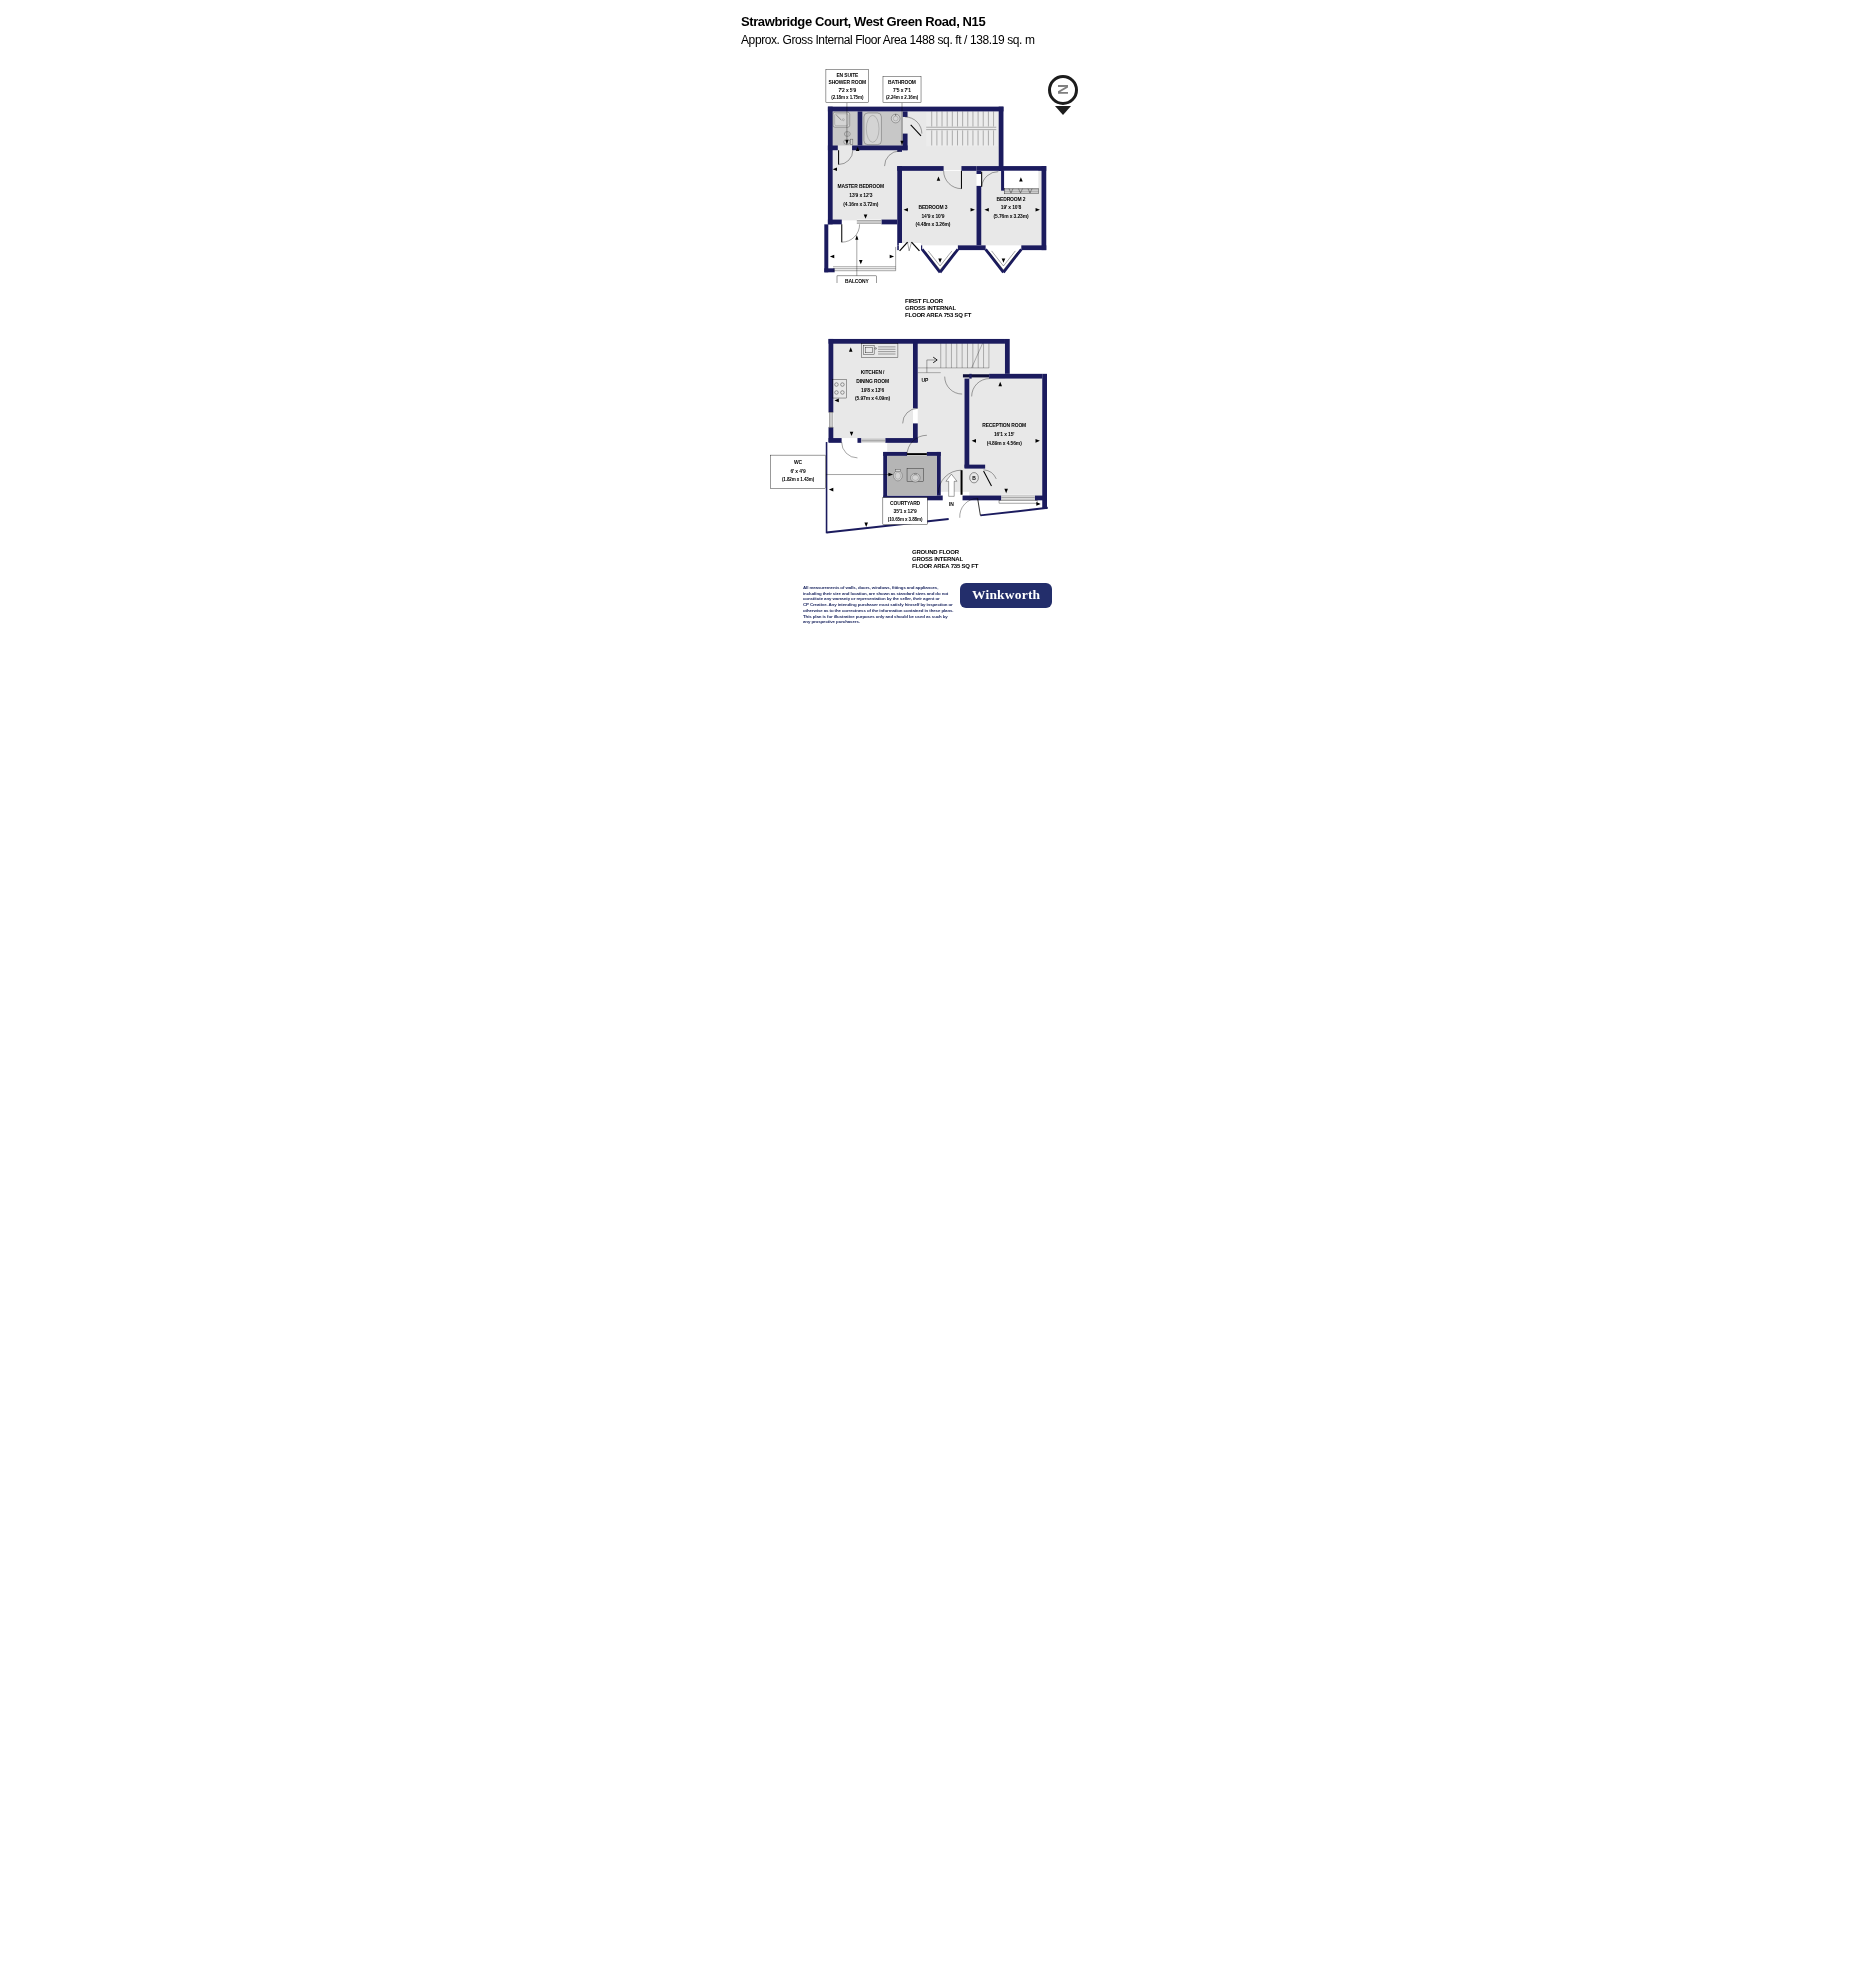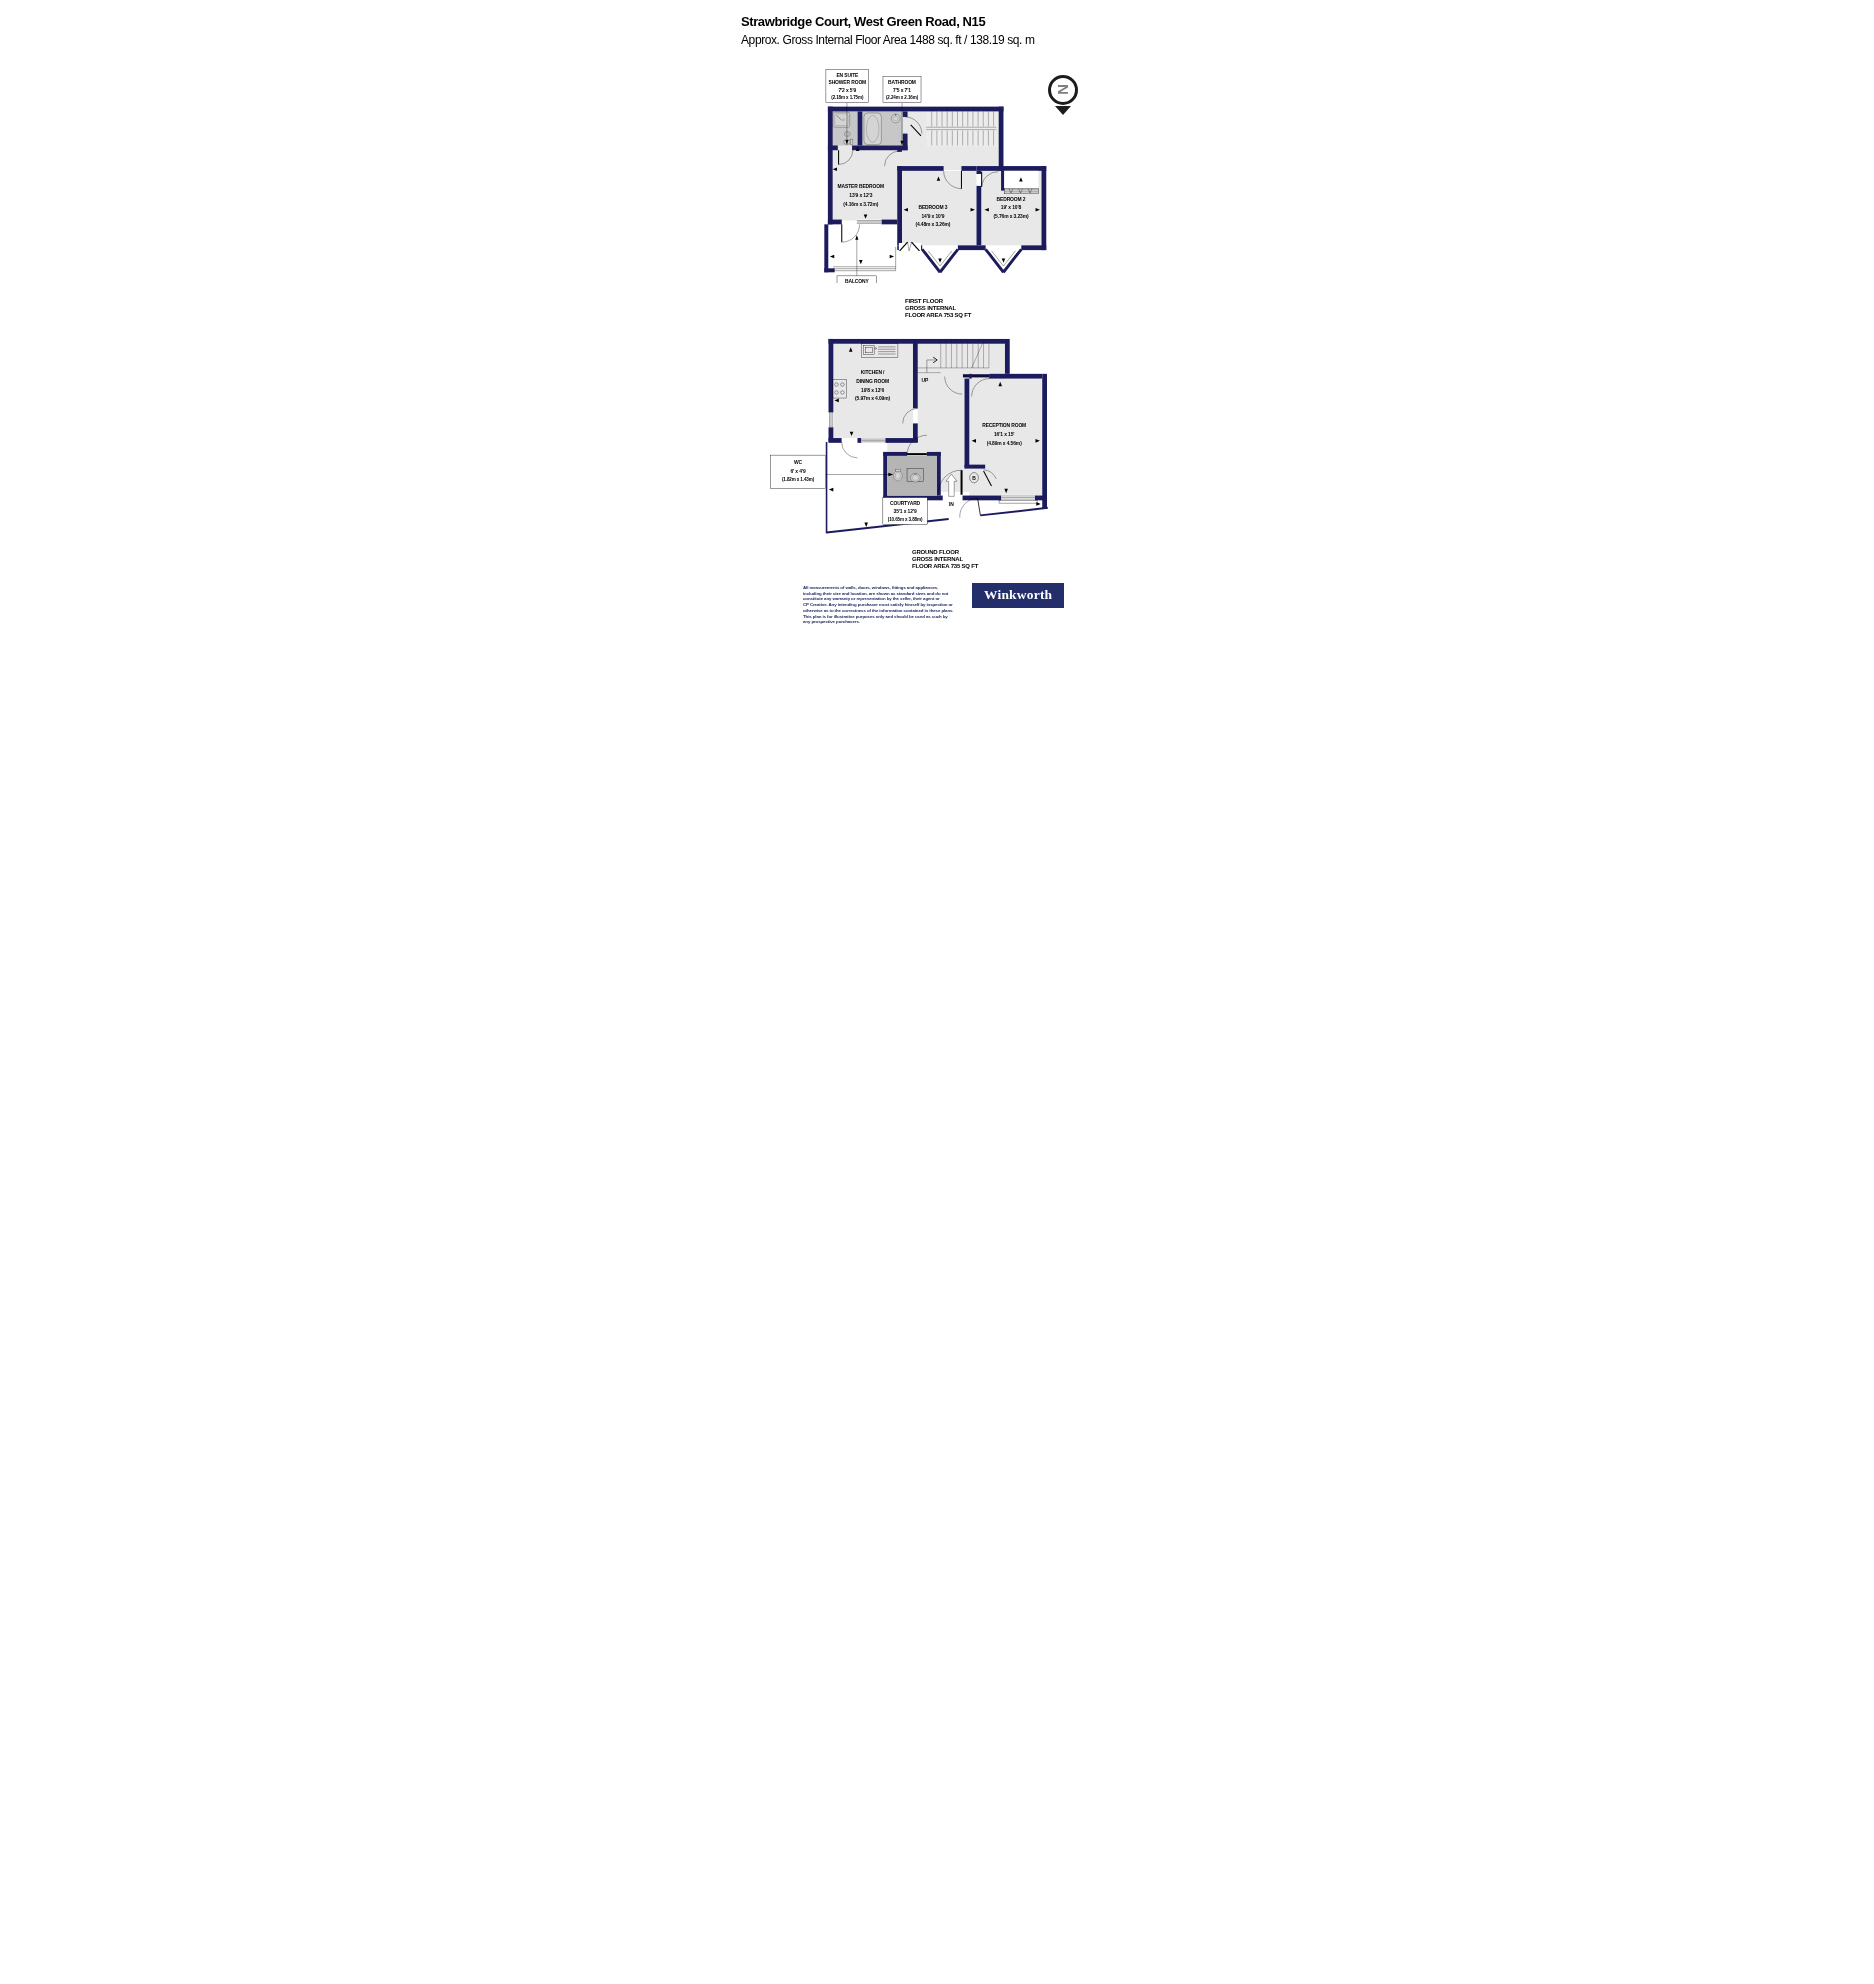--- a/index.html
+++ b/index.html
@@ -25,21 +25,21 @@
   .leaf{stroke:#000;stroke-width:2.6;fill:none;}
   .arr{fill:#000;stroke:none;}
   .lbl{font:bold 12.5px "Liberation Sans",sans-serif;fill:#000;text-anchor:middle;letter-spacing:-0.3px;}
   .lbls{font:bold 11.5px "Liberation Sans",sans-serif;fill:#000;text-anchor:middle;letter-spacing:-0.3px;}
   .lblbox{fill:#fff;stroke:#000;stroke-width:1;}
   .fix{fill:#d4d4d4;stroke:#3a3a3a;stroke-width:0.9;}
   .fixin{fill:none;stroke:#6a6a6a;stroke-width:0.8;}
   .caption{position:absolute;font-size:6px;font-weight:bold;line-height:7px;color:#000;letter-spacing:-0.2px;white-space:nowrap;}
   .disclaimer{position:absolute;top:585px;left:77px;width:171px;color:#1f2a63;
       font-size:4.4px;font-weight:bold;line-height:5.7px;letter-spacing:-0.1px;white-space:nowrap;}
-  .logo{position:absolute;top:583px;left:246px;width:92px;height:25.4px;background:#232e6b;}
+  .logo{position:absolute;top:583px;left:234px;width:92px;height:25.4px;background:#232e6b;border-radius:6px;}
   .logo span{display:block;margin:4px 0 0 12px;color:#fff;font-family:"Liberation Serif",serif;
       font-size:13.5px;font-weight:bold;letter-spacing:0.2px;}
 </style>
 </head>
 <body>
 
 <div id="page">
 
   <div class="title-wrap">
     <div class="title-1">Strawbridge Court, West Green Road, N15</div>

